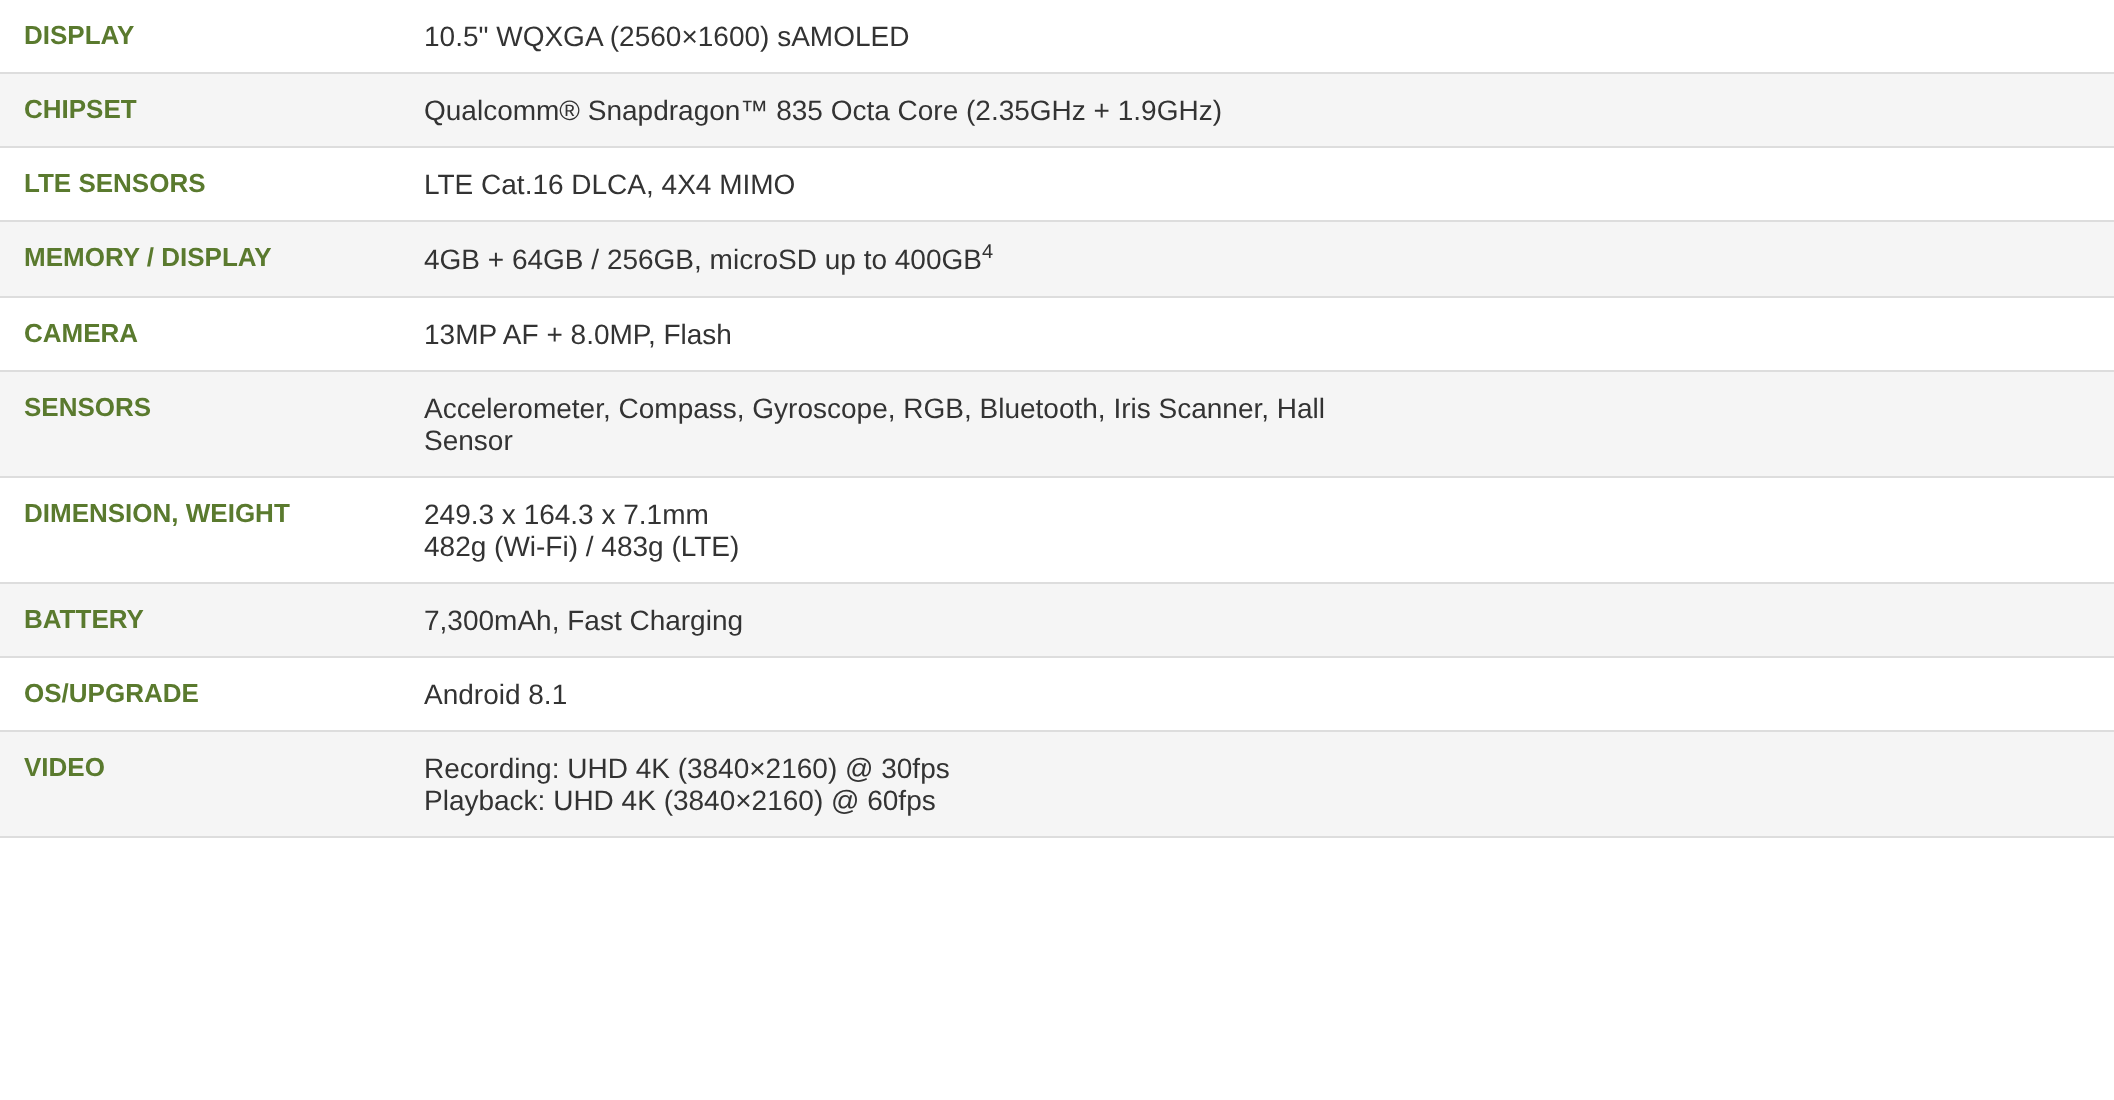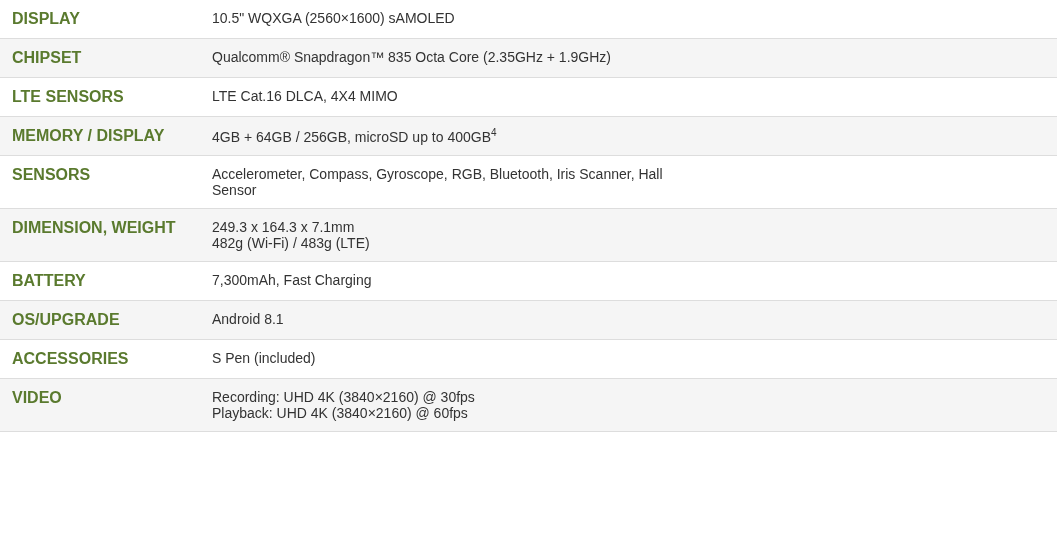--- a/index.html
+++ b/index.html
@@ -27,21 +27,21 @@
     tr:nth-child(odd) {
       background-color: #ffffff;
     }
     td {
       padding: 10px 12px;
       vertical-align: top;
     }
     td.label {
       color: #5a7a2e;
       font-weight: bold;
-      font-size: 16px;
+      font-size: 13px;
       width: 200px;
       white-space: nowrap;
     }
     td.value {
       color: #333;
       font-size: 14px;
     }
     sup {
       font-size: 10px;
     }
@@ -61,20 +61,24 @@
       </tr>
       <tr>
         <td class="label">LTE SENSORS</td>
         <td class="value">LTE Cat.16 DLCA, 4X4 MIMO</td>
       </tr>
       <tr>
         <td class="label">MEMORY / DISPLAY</td>
         <td class="value">4GB + 64GB / 256GB, microSD up to 400GB<sup>4</sup></td>
       </tr>
       <tr>
+        <td class="label">CAMERA</td>
+        <td class="value">13MP AF + 8.0MP, Flash</td>
+      </tr>
+      <tr>
         <td class="label">SENSORS</td>
         <td class="value">
           <div>Accelerometer, Compass, Gyroscope, RGB, Bluetooth, Iris Scanner, Hall</div>
           <div>Sensor</div>
         </td>
       </tr>
       <tr>
         <td class="label">DIMENSION, WEIGHT</td>
         <td class="value">
           <div>249.3 x 164.3 x 7.1mm</div>
@@ -83,24 +87,20 @@
       </tr>
       <tr>
         <td class="label">BATTERY</td>
         <td class="value">7,300mAh, Fast Charging</td>
       </tr>
       <tr>
         <td class="label">OS/UPGRADE</td>
         <td class="value">Android 8.1</td>
       </tr>
       <tr>
-        <td class="label">ACCESSORIES</td>
-        <td class="value">S Pen (included)</td>
-      </tr>
-      <tr>
         <td class="label">VIDEO</td>
         <td class="value">
           <div>Recording: UHD 4K (3840×2160) @ 30fps</div>
           <div>Playback: UHD 4K (3840×2160) @ 60fps</div>
         </td>
       </tr>
     </tbody>
 </table>
 
 </body></html>

